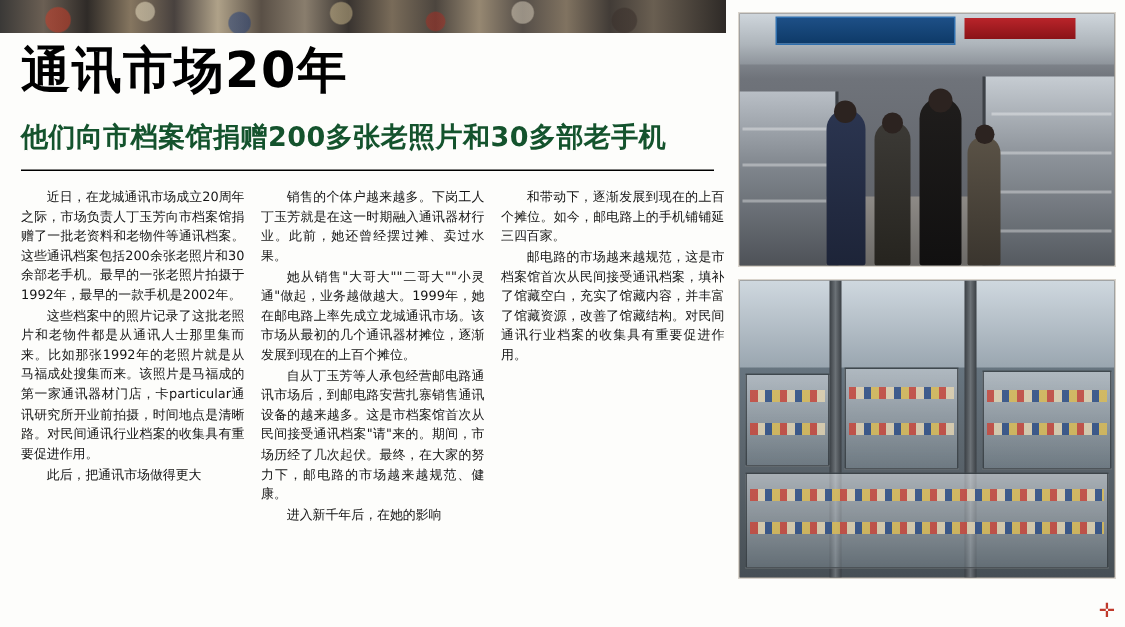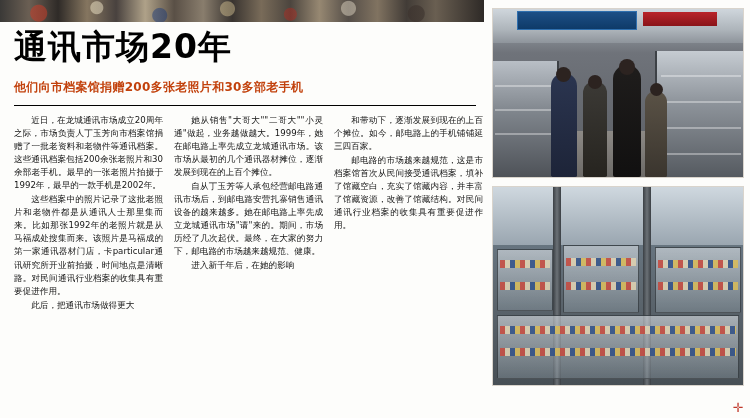--- a/index.html
+++ b/index.html
@@ -66,38 +66,38 @@
     font-family: "DejaVu Sans", sans-serif;
     font-size: 33px;
     font-weight: bold;
     letter-spacing: 1px;
     color: #000;
     line-height: 1.25;
     margin: 0;
   }
   .subhead {
     margin-top: 12px;
-    font-size: 12px;
+    font-size: 18px;
     font-weight: bold;
-    color: #c2410c;
+    color: #14532d;
     letter-spacing: 0.3px;
     line-height: 1.4;
   }
   .rule {
     margin-top: 9px;
     width: 462px;
     height: 1px;
     background: #000;
   }
 
   
   .columns {
     position: absolute;
     left: 14px;
-    top: 114px;
+    top: 126px;
     width: 470px;
     height: 280px;
     display: flex;
     gap: 11px;
   }
   .col {
     width: 149px;
     font-size: 8.6px;
     line-height: 1.52;
     color: #141414;
@@ -226,22 +226,23 @@
 
   <div class="columns">
 
     <div class="col">
       <p>近日，在龙城通讯市场成立20周年之际，市场负责人丁玉芳向市档案馆捐赠了一批老资料和老物件等通讯档案。这些通讯档案包括200余张老照片和30余部老手机。最早的一张老照片拍摄于1992年，最早的一款手机是2002年。</p>
       <p>这些档案中的照片记录了这批老照片和老物件都是从通讯人士那里集而来。比如那张1992年的老照片就是从马福成处搜集而来。该照片是马福成的第一家通讯器材门店，卡particular通讯研究所开业前拍摄，时间地点是清晰路。对民间通讯行业档案的收集具有重要促进作用。</p>
       <p>此后，把通讯市场做得更大</p>
     </div>
 
     <div class="col">
+      <p>销售的个体户越来越多。下岗工人丁玉芳就是在这一时期融入通讯器材行业。此前，她还曾经摆过摊、卖过水果。</p>
       <p>她从销售"大哥大""二哥大""小灵通"做起，业务越做越大。1999年，她在邮电路上率先成立龙城通讯市场。该市场从最初的几个通讯器材摊位，逐渐发展到现在的上百个摊位。</p>
-      <p>自从丁玉芳等人承包经营邮电路通讯市场后，到邮电路安营扎寨销售通讯设备的越来越多。她在邮电路上率先成立龙城通讯市场"请"来的。期间，市场历经了几次起伏。最终，在大家的努力下，邮电路的市场越来越规范、健康。</p>
+      <p>自从丁玉芳等人承包经营邮电路通讯市场后，到邮电路安营扎寨销售通讯设备的越来越多。这是市档案馆首次从民间接受通讯档案"请"来的。期间，市场历经了几次起伏。最终，在大家的努力下，邮电路的市场越来越规范、健康。</p>
       <p>进入新千年后，在她的影响</p>
     </div>
 
     <div class="col">
       <p>和带动下，逐渐发展到现在的上百个摊位。如今，邮电路上的手机铺铺延三四百家。</p>
       <p>邮电路的市场越来越规范，这是市档案馆首次从民间接受通讯档案，填补了馆藏空白，充实了馆藏内容，并丰富了馆藏资源，改善了馆藏结构。对民间通讯行业档案的收集具有重要促进作用。</p>
     </div>
 
   </div>
 

